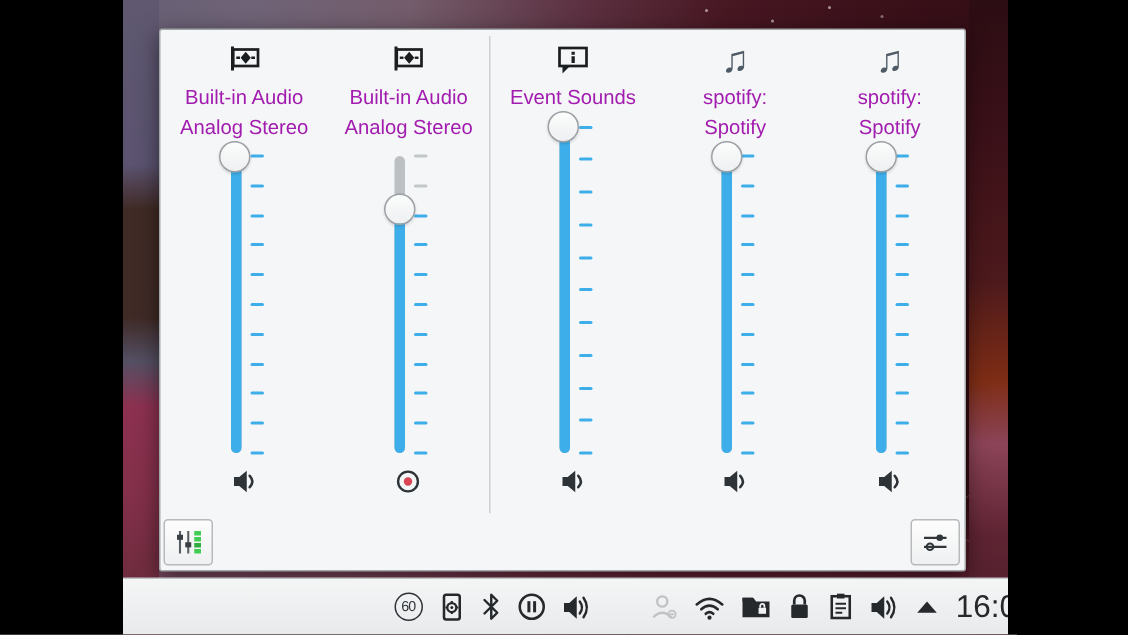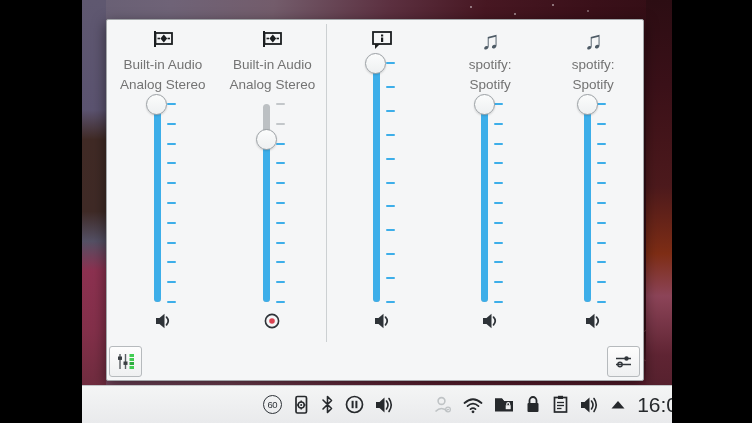--- a/index.html
+++ b/index.html
@@ -37,21 +37,21 @@
   
   .popup { position:absolute; left:24px; top:19px; width:538px; height:362px;
     background:#f5f6f7; border:1px solid #a3a6a9; border-radius:2px;
     box-shadow:0 4px 14px rgba(0,0,0,.5); }
   .channels { position:absolute; left:0; top:0; width:100%; height:322px; display:flex; }
   .divider { width:1px; background:#ccd0d2; margin-top:4px; height:318px; }
   .channel { display:flex; flex-direction:column; align-items:center; }
   .ch-1 { width:112px; } .ch-2 { width:108px; } .ch-3 { width:110px; } .ch-4 { width:107px; } .ch-5 { width:100px; }
   .ch-icon { margin-top:7px; height:26px; display:flex; align-items:center; justify-content:center; }
   .music-note { font-size:25px; color:#4e5b66; line-height:24px; }
-  .ch-label { margin-top:2px; font-size:13.5px; line-height:1.45; color:#737373; text-align:center; white-space:pre-line; }
+  .ch-label { margin-top:2px; font-size:13.5px; line-height:1.45; color:#a21caf; text-align:center; white-space:pre-line; }
 
   .slider-area { flex:1 1 auto; width:34px; margin-top:10px; margin-bottom:6px; position:relative; }
   .rail { position:absolute; left:8px; top:0; bottom:0; width:7px; border-radius:4px; background:#bcc0c3; }
   .fill { position:absolute; left:0; bottom:0; width:7px; border-radius:4px; background:#3daee9; }
   .ticks { position:absolute; left:21px; top:0; bottom:0; width:10px; }
   .tick { position:absolute; left:0; width:9px; height:2px; border-radius:1px; }
   .handle { position:absolute; left:0.5px; width:21px; height:21px; border-radius:50%;
     background:linear-gradient(#fbfcfc,#eef0f1); border:1.5px solid #9ba0a4; box-shadow:0 1px 2px rgba(0,0,0,.15); }
 
   .mute-btn { height:26px; margin-bottom:8px; display:flex; align-items:center; justify-content:center; cursor:pointer; }
@@ -164,20 +164,21 @@
 
         <div class="channel ch-3">
           <div class="ch-icon">
             <svg width="24" height="22" viewBox="0 0 24 22">
               <rect x="3" y="3" width="18" height="12" fill="none" stroke="#1b1e20" stroke-width="1.8"></rect>
               <polygon points="5,15 5,20 10,15" fill="#1b1e20"></polygon>
               <rect x="11" y="5.5" width="2.2" height="2" fill="#1b1e20"></rect>
               <rect x="11" y="8.5" width="2.2" height="4.5" fill="#1b1e20"></rect>
             </svg>
           </div>
+          <div class="ch-label">Event Sounds</div>
           <div class="slider-area">
             <div class="rail">
                 <div class="fill" style="height: 100%;"></div>
               </div>
             <div class="ticks">
                 <div class="tick" style="top: calc(0% - 1px); background: rgb(61, 174, 233);"></div>
                 <div class="tick" style="top: calc(10% - 1px); background: rgb(61, 174, 233);"></div>
                 <div class="tick" style="top: calc(20% - 1px); background: rgb(61, 174, 233);"></div>
                 <div class="tick" style="top: calc(30% - 1px); background: rgb(61, 174, 233);"></div>
                 <div class="tick" style="top: calc(40% - 1px); background: rgb(61, 174, 233);"></div>

